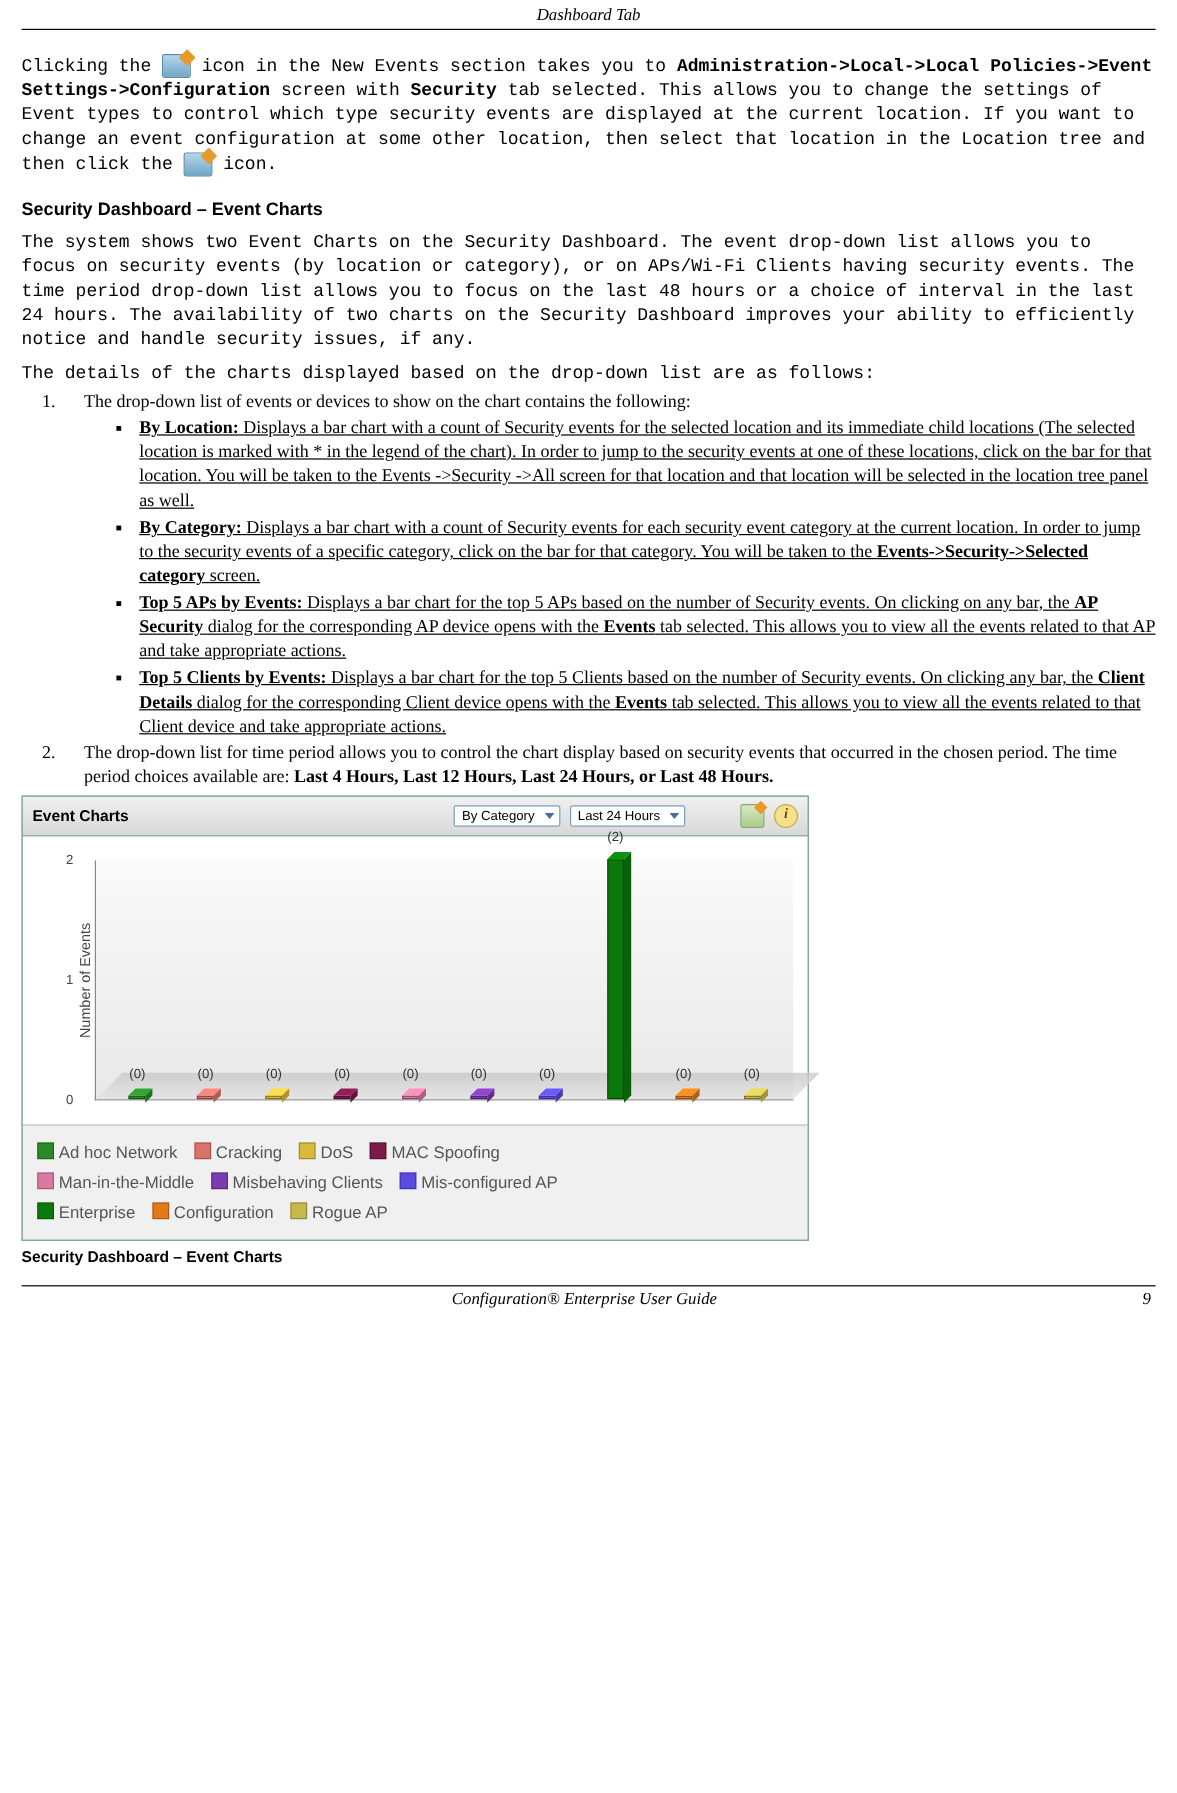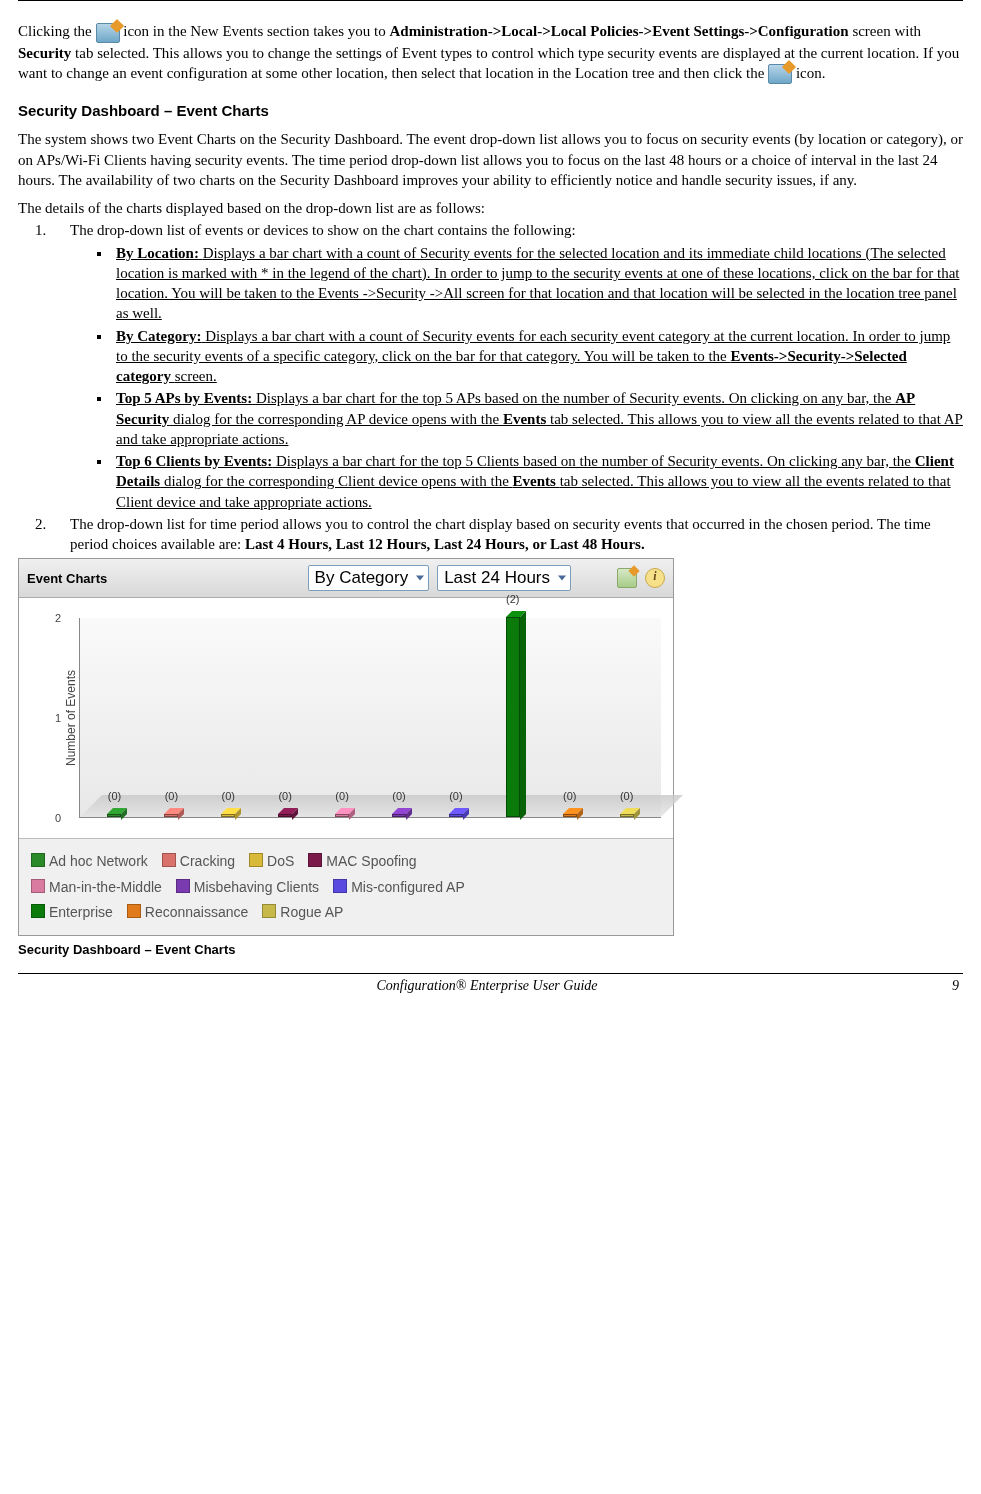--- a/index.html
+++ b/index.html
@@ -22,20 +22,21 @@
     font-size: 14px;
   }
   .top-rule {
     border: none;
     border-top: 1px solid #000;
     margin: 0 0 20px 0;
   }
   .body-text {
     margin: 8px 0;
     line-height: 1.35;
+    font-family: Liberation Mono, monospace;
   }
   .section-heading {
     font-family: Arial, Helvetica, sans-serif;
     font-weight: bold;
     font-size: 15px;
     margin: 18px 0 10px 0;
   }
   .tool-icon {
     display: inline-block;
     width: 22px;
@@ -98,21 +99,21 @@
   }
   .chart-title {
     font-weight: bold;
     flex: 0 0 auto;
     margin-right: auto;
   }
   .dropdown {
     background: #fff;
     border: 1px solid #7b9ebd;
     padding: 2px 20px 2px 6px;
-    font-size: 17px;
+    font-size: 11px;
     position: relative;
     border-radius: 2px;
   }
   .dropdown::after {
     content: "";
     position: absolute;
     right: 4px;
     top: 50%;
     width: 0; height: 0;
     border-left: 4px solid transparent;
@@ -277,20 +278,21 @@
     justify-content: space-between;
     padding: 4px 4px 14px 4px;
     font-style: italic;
     font-size: 14px;
   }
 </style>
 </head>
 <body>
 
 <div class="page">
+  <div class="top-header">Dashboard Tab</div>
   <hr class="top-rule">
 
   <p class="body-text">
     <span>Clicking the </span>
     <span class="tool-icon"></span>
     <span> icon in the New Events section takes you to </span>
     <span class="bold">Administration-&gt;Local-&gt;Local Policies-&gt;Event Settings-&gt;Configuration</span>
     <span> screen with </span>
     <span class="bold">Security</span>
     <span> tab selected. This allows you to change the settings of Event types to control which type security events are displayed at the current location. If you want to change an event configuration at some other location, then select that location in the Location tree and then click the </span>
@@ -320,21 +322,21 @@
         </li>
         <li>
           <span class="bold">Top 5 APs by Events:</span>
           <span> Displays a bar chart for the top 5 APs based on the number of Security events. On clicking on any bar, the </span>
           <span class="bold">AP Security</span>
           <span> dialog for the corresponding AP device opens with the </span>
           <span class="bold">Events</span>
           <span> tab selected. This allows you to view all the events related to that AP and take appropriate actions.</span>
         </li>
         <li>
-          <span class="bold">Top 6 Clients by Events:</span>
+          <span class="bold">Top 5 Clients by Events:</span>
           <span> Displays a bar chart for the top 5 Clients based on the number of Security events. On clicking any bar, the </span>
           <span class="bold">Client Details</span>
           <span> dialog for the corresponding Client device opens with the </span>
           <span class="bold">Events</span>
           <span> tab selected. This allows you to view all the events related to that Client device and take appropriate actions.</span>
         </li>
       </ul>
     </li>
     <li>
       <span>The drop-down list for time period allows you to control the chart display based on security events that occurred in the chosen period. The time period choices available are: </span>
@@ -440,21 +442,21 @@
                 <div class="bar-side" style="background: rgb(199, 184, 74);"></div>
                 <div class="bar-label">(0)</div>
               </div>
             </div>
           </div>
       </div>
     </div>
     <div class="legend" id="legend">
         <div><span class="leg-item"><span class="swatch" style="background: rgb(42, 138, 42);"></span><span>Ad hoc Network</span></span><span class="leg-item"><span class="swatch" style="background: rgb(217, 114, 106);"></span><span>Cracking</span></span><span class="leg-item"><span class="swatch" style="background: rgb(217, 185, 58);"></span><span>DoS</span></span><span class="leg-item"><span class="swatch" style="background: rgb(122, 26, 74);"></span><span>MAC Spoofing</span></span></div>
         <div><span class="leg-item"><span class="swatch" style="background: rgb(217, 122, 160);"></span><span>Man-in-the-Middle</span></span><span class="leg-item"><span class="swatch" style="background: rgb(122, 58, 176);"></span><span>Misbehaving Clients</span></span><span class="leg-item"><span class="swatch" style="background: rgb(90, 74, 223);"></span><span>Mis-configured AP</span></span></div>
-        <div><span class="leg-item"><span class="swatch" style="background: rgb(10, 122, 10);"></span><span>Enterprise</span></span><span class="leg-item"><span class="swatch" style="background: rgb(224, 122, 26);"></span><span>Reconnaissance</span></span><span class="leg-item"><span class="swatch" style="background: rgb(199, 184, 74);"></span><span>Rogue AP</span></span></div>
+        <div><span class="leg-item"><span class="swatch" style="background: rgb(10, 122, 10);"></span><span>Enterprise</span></span><span class="leg-item"><span class="swatch" style="background: rgb(224, 122, 26);"></span><span>Configuration</span></span><span class="leg-item"><span class="swatch" style="background: rgb(199, 184, 74);"></span><span>Rogue AP</span></span></div>
       </div>
   </div>
 
   <div class="caption">Security Dashboard – Event Charts</div>
 
 
   <hr class="footer-rule">
   <div class="footer">
     <span></span>
     <span>Configuration® Enterprise User Guide</span>

